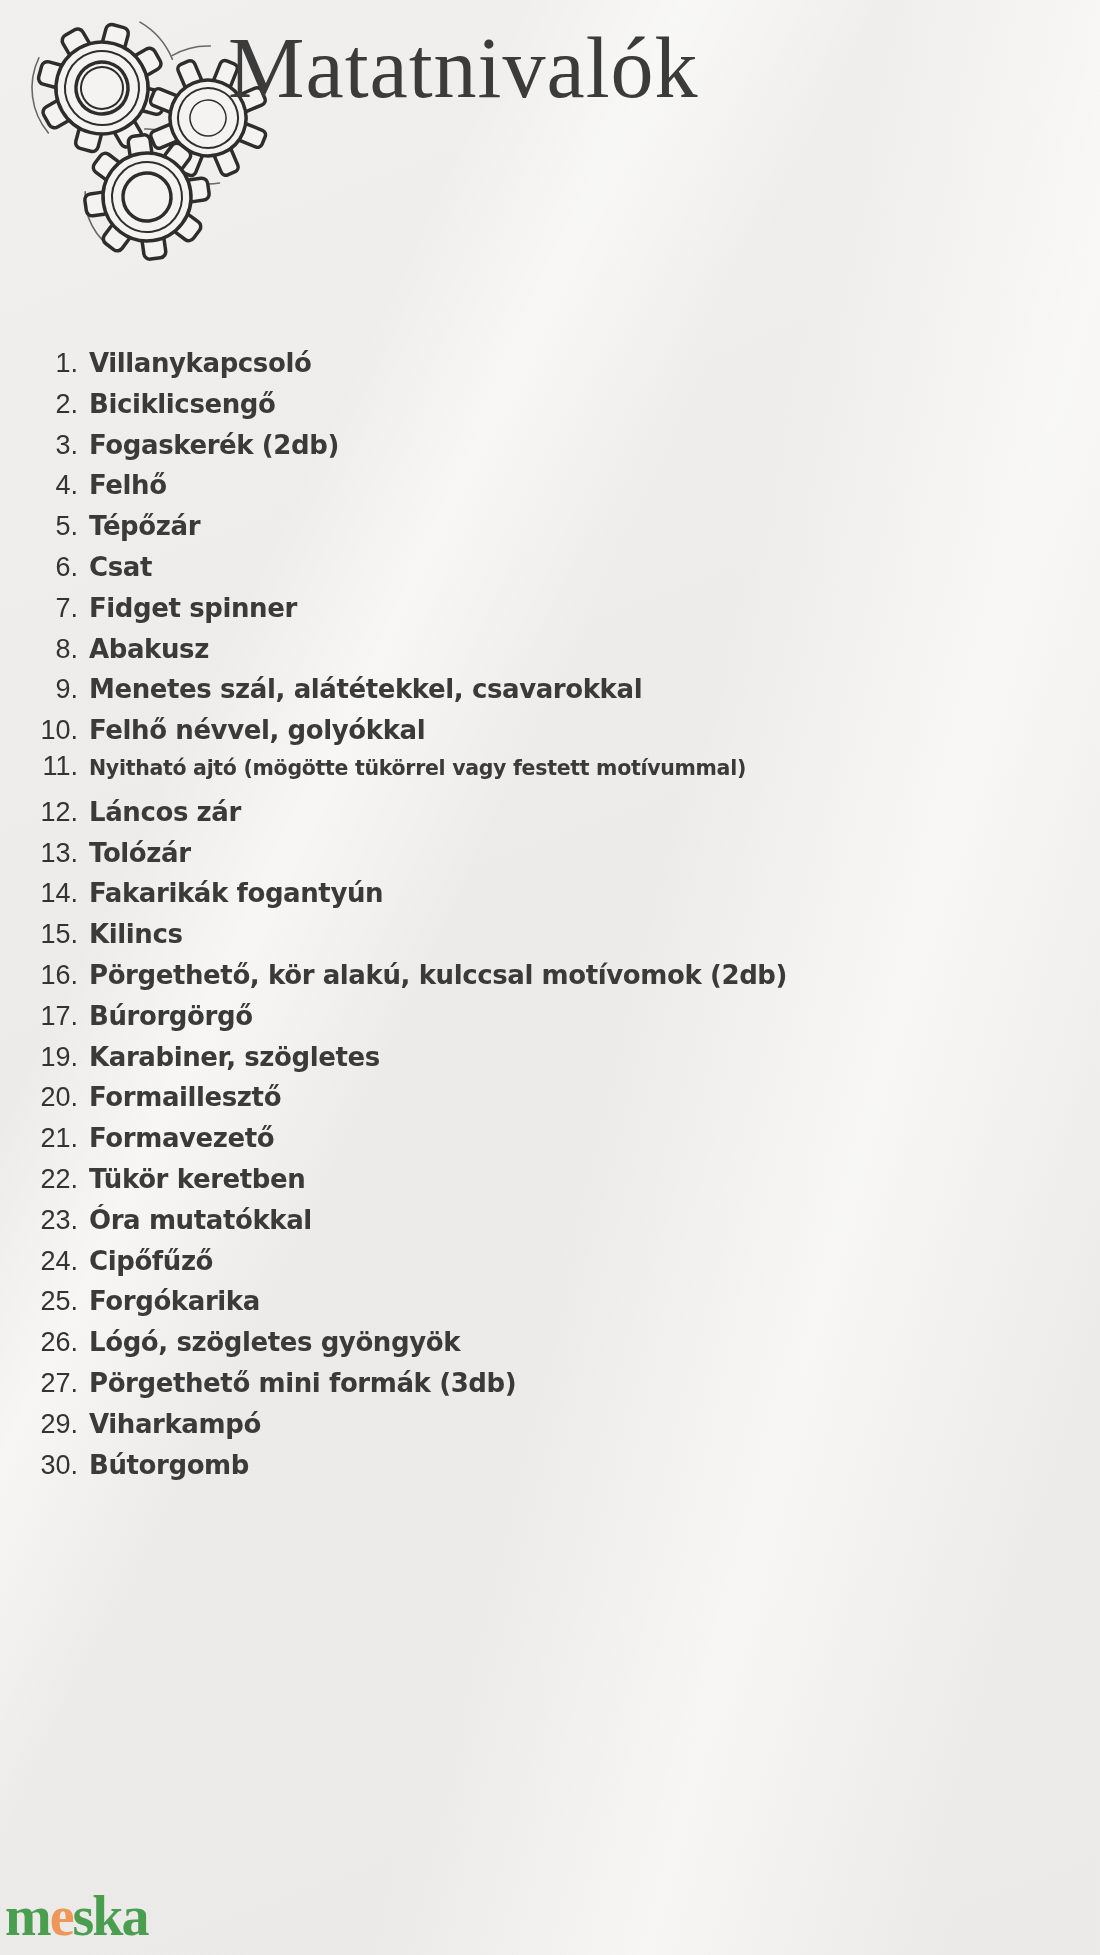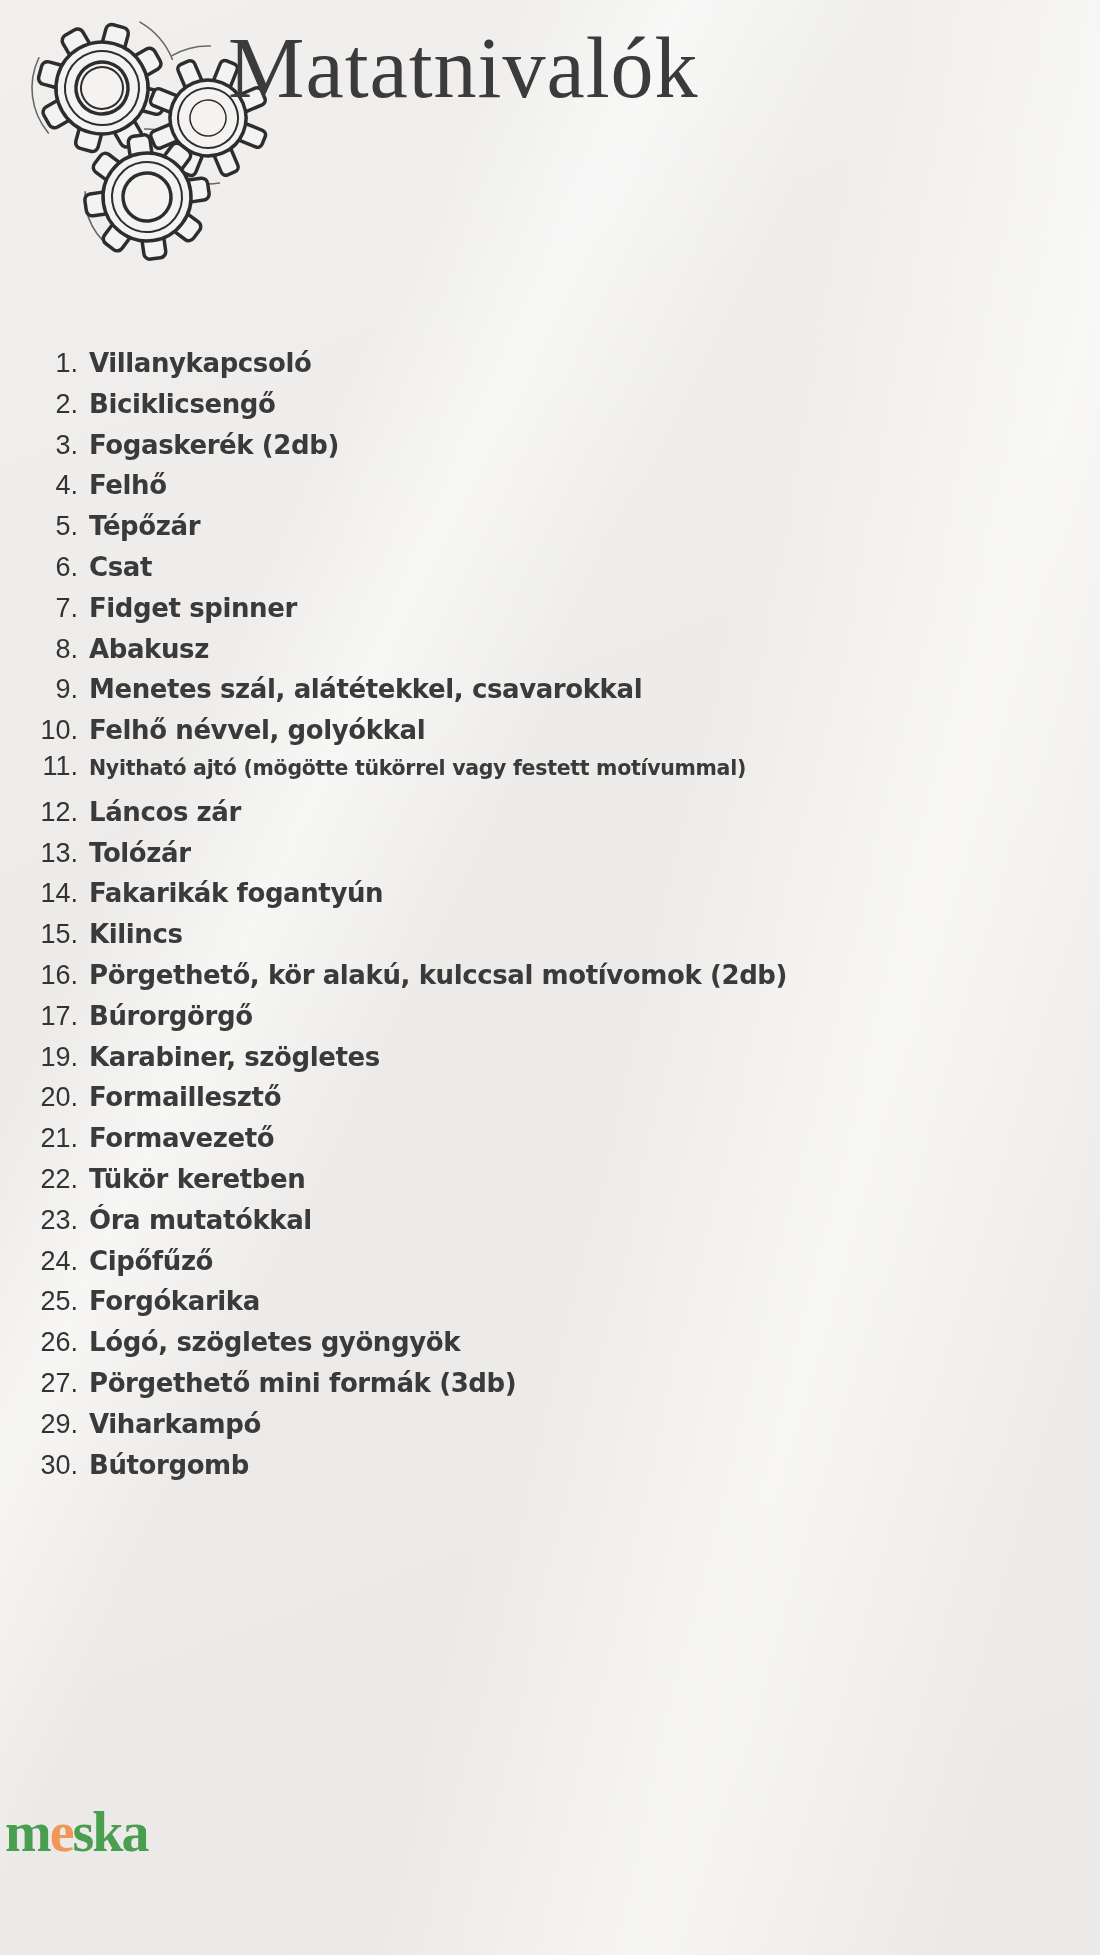--- a/index.html
+++ b/index.html
@@ -76,21 +76,21 @@
   }
   .row.long .label {
     font-size: 20.5px;
     letter-spacing: -0.3px;
   }
 
   
   .meska-logo {
     position: absolute;
     left: 5px;
-    top: 1804px;
+    top: 1888px;
     font-family: "Liberation Serif", "DejaVu Serif", serif;
     font-weight: 700;
     font-size: 56px;
     letter-spacing: -2px;
     line-height: 1;
     white-space: nowrap;
   }
   .logo-green { color: #4a9e50; }
   .logo-orange { color: #ef9659; }
 </style>

